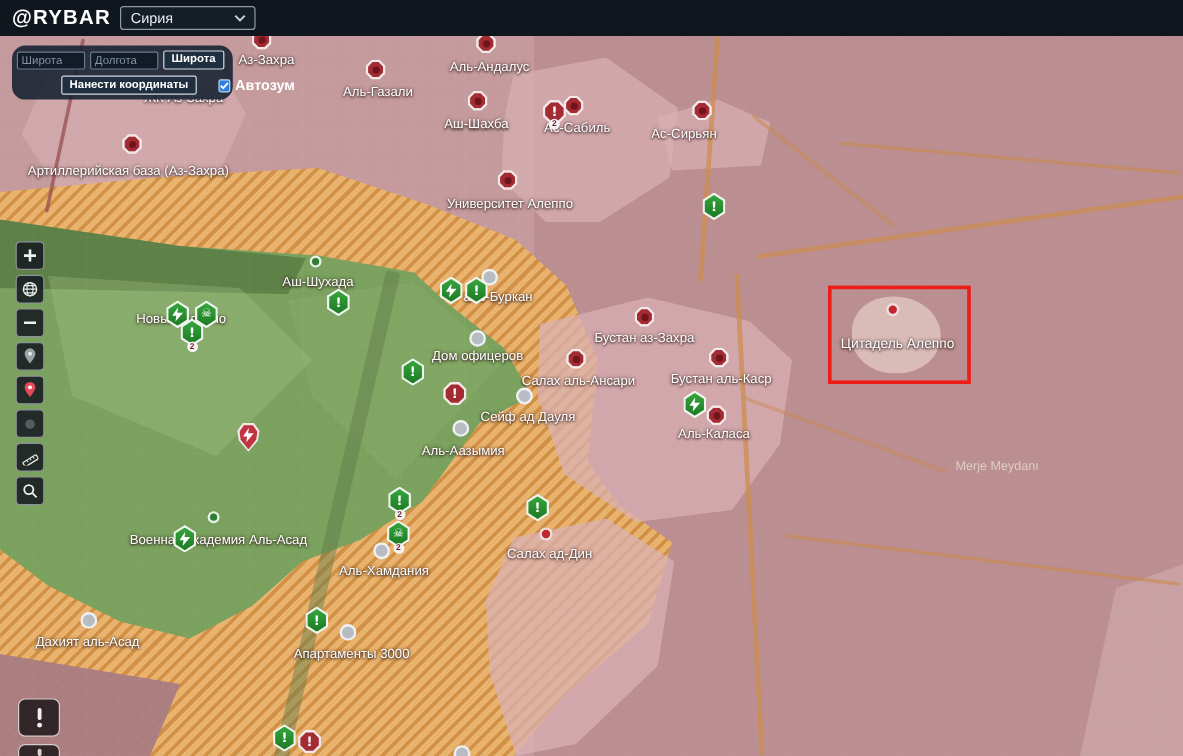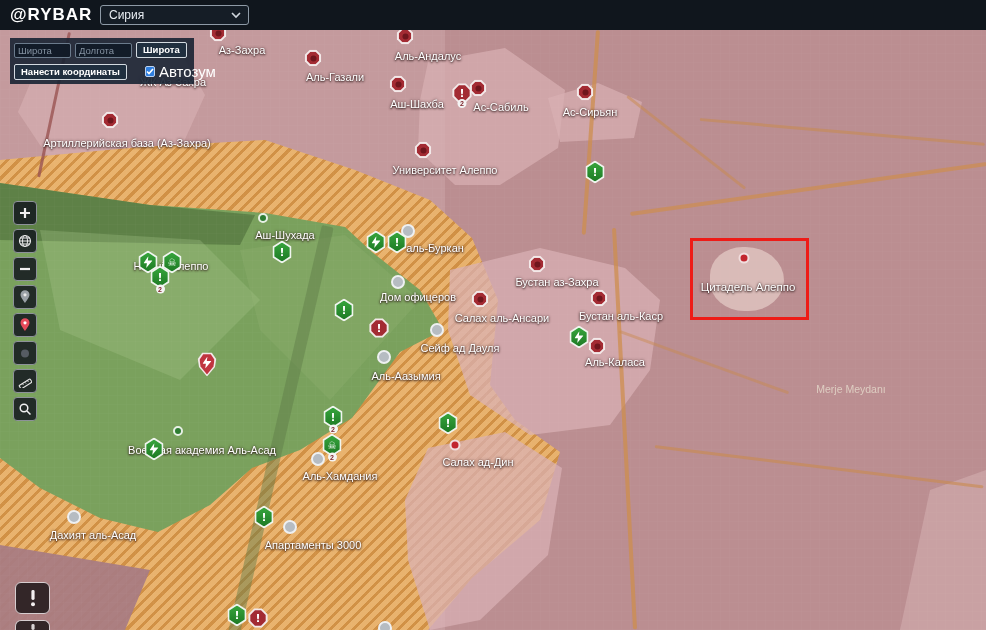--- a/index.html
+++ b/index.html
@@ -3,21 +3,21 @@
 <meta charset="utf-8">
 <style>
   html,body{margin:0;padding:0;background:#0e1318;}
   *{box-sizing:border-box;}
   body{font-family:"Liberation Sans",sans-serif;}
   #app{position:relative;width:986px;height:630px;overflow:hidden;background:#c49a9d;}
 
   
   .topbar{position:absolute;left:0;top:0;width:986px;height:30px;background:#10161d;z-index:60;display:flex;align-items:center;}
   .logo{color:#fff;font-size:17px;font-weight:800;letter-spacing:1px;margin-left:10px;}
-  .region-select{position:absolute;left:100px;top:5px;width:149px;height:20px;background:#151d26;border:1px solid #8e9aa6;border-radius:3px;color:#e8edf2;font-size:12px;display:flex;align-items:center;padding:0 8px;cursor:pointer;}
+  .region-select{position:absolute;left:100px;top:5px;width:113px;height:20px;background:#151d26;border:1px solid #8e9aa6;border-radius:3px;color:#e8edf2;font-size:12px;display:flex;align-items:center;padding:0 8px;cursor:pointer;}
   .region-select svg{position:absolute;right:7px;top:6px;}
 
   
   .map{position:absolute;inset:0;}
   .zone{position:absolute;inset:0;pointer-events:none;}
   .z-right{background:rgba(155,98,104,0.22);clip-path:polygon(445px 0,986px 0,986px 630px,445px 630px);}
   .z-art{background:rgba(218,180,183,0.55);clip-path:polygon(40px 60px,175px 42px,205px 95px,172px 168px,58px 172px,18px 112px);}
   .z-sabil{background:rgba(216,177,180,0.7);clip-path:polygon(428px 62px,505px 48px,565px 90px,558px 148px,500px 185px,455px 185px,418px 150px,420px 100px);}
   .z-siryan{background:rgba(216,177,180,0.7);clip-path:polygon(548px 98px,598px 83px,642px 102px,634px 138px,560px 142px);}
   .z-orange{background:repeating-linear-gradient(135deg,#ecb56a 0 5px,#d2903e 5px 8px);opacity:.92;
@@ -38,36 +38,36 @@
 
   
   .citadel-blob{position:absolute;left:710px;top:247px;width:74px;height:64px;background:rgba(221,192,188,.9);border-radius:46% 54% 50% 48%;pointer-events:none;}
   .red-rect{position:absolute;left:690px;top:238px;width:119px;height:82px;border:3px solid #ee1b17;z-index:30;pointer-events:none;}
   .citadel-label{position:absolute;left:748px;top:287px;transform:translate(-50%,-50%);color:#fff;font-size:11.5px;white-space:nowrap;text-shadow:0 1px 2px rgba(45,25,25,.95),0 0 3px rgba(45,25,25,.8);z-index:31;}
 
   
   .gov-tooltip{position:absolute;left:682px;top:88px;background:rgba(68,74,82,.93);border:1px solid #a7adb5;border-radius:2px;color:#e2e6ea;font-size:11px;padding:3px 8px;white-space:nowrap;z-index:32;}
 
   
-  .panel{position:absolute;left:10px;top:38px;width:184px;background:rgba(24,36,51,.9);border-radius:0;padding:4px;z-index:55;}
+  .panel{position:absolute;left:10px;top:38px;width:184px;background:rgba(24,36,51,.9);border-radius:11px;padding:4px;z-index:55;}
   .prow{display:flex;align-items:center;gap:4px;}
-  .prow+.prow{margin-top:5px;}
+  .prow+.prow{margin-top:5px;margin-left:37px;}
   .coord-input{width:57px;height:15px;background:rgba(16,26,38,.92);border:1px solid #6b7b8c;border-radius:2px;color:#cdd6de;font-size:9.5px;padding:0 3px;font-family:"Liberation Sans",sans-serif;}
   .coord-input::placeholder{color:#8593a2;}
   .pbtn{height:16px;background:#202f3f;border:1px solid #d3dae0;border-radius:2px;color:#fff;font-size:9.5px;font-weight:bold;padding:0 6px;line-height:14px;cursor:pointer;white-space:nowrap;}
   .chk{width:11px;height:11px;background:#2f7fe0;border:1px solid #bcd2ef;border-radius:2px;display:flex;align-items:center;justify-content:center;cursor:pointer;margin-left:14px;}
-  .chk-label{color:#fff;font-size:15px;font-weight:normal;}
+  .chk-label{color:#fff;font-size:12px;font-weight:bold;}
 
   
   .toolbar{position:absolute;left:13px;top:201px;z-index:55;display:flex;flex-direction:column;gap:4px;}
   .tbtn{width:24px;height:24px;background:rgba(22,26,32,.88);border:1px solid #8d9299;border-radius:4px;display:flex;align-items:center;justify-content:center;cursor:pointer;}
   .alert-btn{position:absolute;left:15px;width:35px;height:32px;background:rgba(40,30,33,.92);border:1.5px solid #d6cdcf;border-radius:6px;display:flex;align-items:center;justify-content:center;cursor:pointer;z-index:55;}
 
   
-  .map-label{position:absolute;transform:translate(-50%,-50%);color:#fff;font-size:11px;white-space:nowrap;text-shadow:0 1px 2px rgba(45,25,25,.95),0 0 3px rgba(45,25,25,.75);z-index:20;padding-left:40px;}
+  .map-label{position:absolute;transform:translate(-50%,-50%);color:#fff;font-size:11px;white-space:nowrap;text-shadow:0 1px 2px rgba(45,25,25,.95),0 0 3px rgba(45,25,25,.75);z-index:20;}
   .map-label.faint{color:rgba(230,220,205,.8);text-shadow:none;font-size:10.5px;z-index:5;}
 
   
   .mk{position:absolute;transform:translate(-50%,-50%);display:flex;align-items:center;justify-content:center;z-index:25;cursor:pointer;}
   .shape{display:flex;align-items:center;justify-content:center;}
   .oct-o{width:17px;height:17px;background:#f3e9e9;clip-path:polygon(31% 2%,69% 2%,98% 31%,98% 69%,69% 98%,31% 98%,2% 69%,2% 31%);}
   .oct-i{width:13px;height:13px;background:#a32b33;clip-path:polygon(31% 2%,69% 2%,98% 31%,98% 69%,69% 98%,31% 98%,2% 69%,2% 31%);}
   .oct-dot{width:6px;height:6px;border-radius:50%;background:#6f161d;}
   .octx .oct-o{width:20px;height:20px;}
   .octx .oct-i{width:16px;height:16px;}

